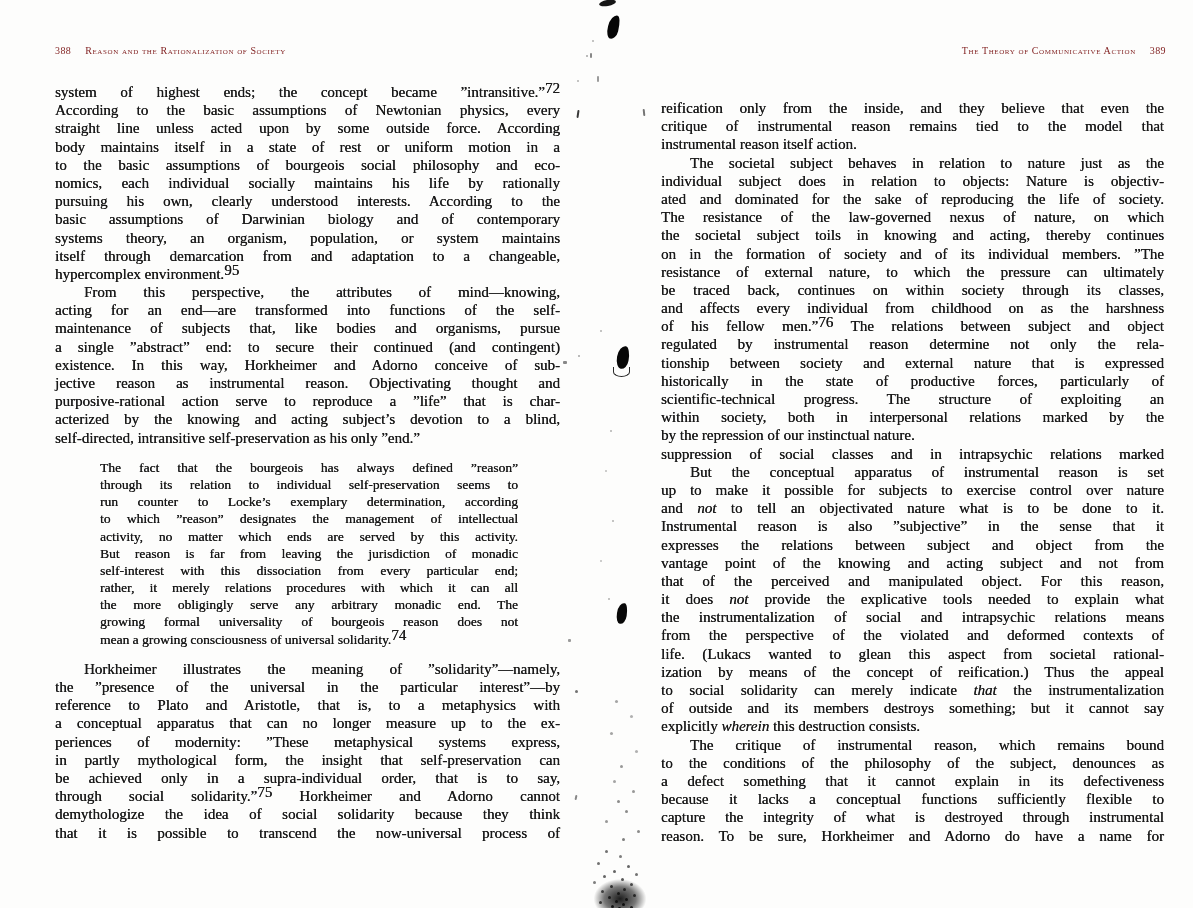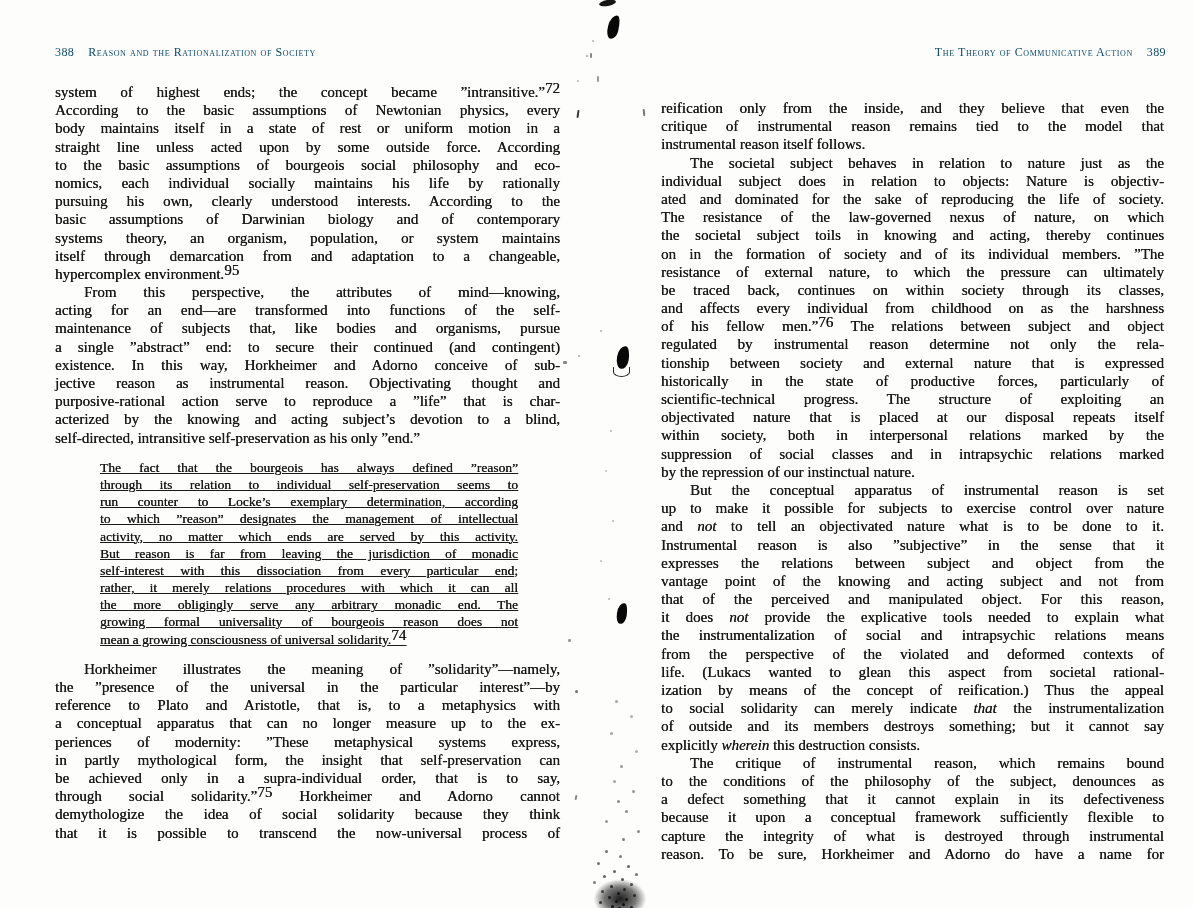--- a/index.html
+++ b/index.html
@@ -7,22 +7,22 @@
     width: 1193px; height: 908px;
     background: #fdfdfc;
     position: relative;
     overflow: hidden;
     font-family: "Liberation Serif", "DejaVu Serif", serif;
     color: #1a1a1a;
   }
   .page-col { position: absolute; }
   .running-head {
     position: absolute; top: 45px;
-    font-size: 12px; letter-spacing: 0.4px;
-    white-space: nowrap; color: #0c4a6e;
+    font-size: 10px; letter-spacing: 0.4px;
+    white-space: nowrap; color: #7f1d1d;
   }
   .running-head .rh-title { font-variant: small-caps; letter-spacing: 0.6px; }
   .running-head .rh-num { font-variant: normal; }
   #left-head  { left: 55px; }
   #right-head { right: 27px; }
   #left-head .rh-num  { margin-right: 14px; }
   #right-head .rh-num { margin-left: 14px; }
 
   #left-body  { left: 55px;  top: 83px; width: 505px; }
   #right-body { left: 661px; top: 99px; width: 503px; }
@@ -33,21 +33,21 @@
     text-align-last: justify;
     -moz-text-align-last: justify;
     line-height: 18.2px; height: 18.2px;
     font-size: 15px;
     white-space: normal;
     text-shadow: 0.25px 0 0 currentColor;
   }
   .line.last { text-align-last: left; -moz-text-align-last: left; }
   .para.indent .line:first-child { text-indent: 29px; }
   .para.quote { margin: 12px 0 12px 45px; width: 418px; }
-  .para.quote .line { font-size: 13.5px; line-height: 17.2px; height: 17.2px; text-decoration: underline; }
+  .para.quote .line { font-size: 13.5px; line-height: 17.2px; height: 17.2px; }
   sup { font-size: 15px; line-height: 0; vertical-align: 4px; letter-spacing: 0; }
   i { font-style: italic; }
 
   
   .artifact { position: absolute; }
   #smudge-top   { left: 599px; top: 0px;  width: 17px; height: 6px; background: #161616; border-radius: 50%; transform: rotate(-10deg); }
   #blob-top     { left: 608px; top: 15px; width: 11px; height: 24px; background: #060606; border-radius: 62% 38% 55% 45% / 52% 62% 38% 48%; transform: rotate(14deg); }
   #blob-mid     { left: 617px; top: 346px; width: 12px; height: 23px; background: #070707; border-radius: 58% 42% 52% 48% / 50% 60% 40% 50%; transform: rotate(10deg); }
   #blob-mid-tail{ left: 613px; top: 367px; width: 15px; height: 9px; border: 1.4px solid #2a2a2a; border-top: none; border-radius: 0 0 60% 60%; }
   #blob-low     { left: 617px; top: 603px; width: 10px; height: 21px; background: #080808; border-radius: 60% 40% 55% 45% / 50% 60% 42% 48%; transform: rotate(9deg); }
@@ -90,22 +90,22 @@
 </div>
 
 <div class="running-head" id="right-head">
   <span class="rh-title">The Theory of Communicative Action</span><span class="rh-num">389</span>
 </div>
 
 <div class="page-col" id="left-body">
     <div class="para body">
       <div class="line">system of highest ends; the concept became ”intransitive.”<sup>72</sup></div>
       <div class="line">According to the basic assumptions of Newtonian physics, every</div>
+      <div class="line">straight line unless acted upon by some outside force. According</div>
       <div class="line">body maintains itself in a state of rest or uniform motion in a</div>
-      <div class="line">straight line unless acted upon by some outside force. According</div>
       <div class="line">to the basic assumptions of bourgeois social philosophy and eco-</div>
       <div class="line">nomics, each individual socially maintains his life by rationally</div>
       <div class="line">pursuing his own, clearly understood interests. According to the</div>
       <div class="line">basic assumptions of Darwinian biology and of contemporary</div>
       <div class="line">systems theory, an organism, population, or system maintains</div>
       <div class="line">itself through demarcation from and adaptation to a changeable,</div>
       <div class="line last">hypercomplex environment.<sup>95</sup></div>
     </div>
     <div class="para body indent">
       <div class="line">From this perspective, the attributes of mind—knowing,</div>
@@ -142,41 +142,40 @@
       <div class="line">through social solidarity.”<sup>75</sup> Horkheimer and Adorno cannot</div>
       <div class="line">demythologize the idea of social solidarity because they think</div>
       <div class="line">that it is possible to transcend the now-universal process of</div>
     </div>
   </div>
 
 <div class="page-col" id="right-body">
     <div class="para body">
       <div class="line">reification only from the inside, and they believe that even the</div>
       <div class="line">critique of instrumental reason remains tied to the model that</div>
-      <div class="line last">instrumental reason itself follows.</div>
+      <div class="line last">instrumental reason itself action.</div>
     </div>
     <div class="para body indent">
       <div class="line">The societal subject behaves in relation to nature just as the</div>
       <div class="line">individual subject does in relation to objects: Nature is objectiv-</div>
       <div class="line">ated and dominated for the sake of reproducing the life of society.</div>
       <div class="line">The resistance of the law-governed nexus of nature, on which</div>
       <div class="line">the societal subject toils in knowing and acting, thereby continues</div>
       <div class="line">on in the formation of society and of its individual members. ”The</div>
       <div class="line">resistance of external nature, to which the pressure can ultimately</div>
       <div class="line">be traced back, continues on within society through its classes,</div>
       <div class="line">and affects every individual from childhood on as the harshness</div>
       <div class="line">of his fellow men.”<sup>76</sup> The relations between subject and object</div>
       <div class="line">regulated by instrumental reason determine not only the rela-</div>
       <div class="line">tionship between society and external nature that is expressed</div>
       <div class="line">historically in the state of productive forces, particularly of</div>
       <div class="line">scientific-technical progress. The structure of exploiting an</div>
-      <div class="line">objectivated nature that is placed at our disposal repeats itself</div>
       <div class="line">within society, both in interpersonal relations marked by the</div>
+      <div class="line last">by the repression of our instinctual nature.</div>
       <div class="line">suppression of social classes and in intrapsychic relations marked</div>
-      <div class="line last">by the repression of our instinctual nature.</div>
     </div>
     <div class="para body indent">
       <div class="line">But the conceptual apparatus of instrumental reason is set</div>
       <div class="line">up to make it possible for subjects to exercise control over nature</div>
       <div class="line">and <i>not</i> to tell an objectivated nature what is to be done to it.</div>
       <div class="line">Instrumental reason is also ”subjective” in the sense that it</div>
       <div class="line">expresses the relations between subject and object from the</div>
       <div class="line">vantage point of the knowing and acting subject and not from</div>
       <div class="line">that of the perceived and manipulated object. For this reason,</div>
       <div class="line">it does <i>not</i> provide the explicative tools needed to explain what</div>
@@ -185,21 +184,21 @@
       <div class="line">life. (Lukacs wanted to glean this aspect from societal rational-</div>
       <div class="line">ization by means of the concept of reification.) Thus the appeal</div>
       <div class="line">to social solidarity can merely indicate <i>that</i> the instrumentalization</div>
       <div class="line">of outside and its members destroys something; but it cannot say</div>
       <div class="line last">explicitly <i>wherein</i> this destruction consists.</div>
     </div>
     <div class="para body indent">
       <div class="line">The critique of instrumental reason, which remains bound</div>
       <div class="line">to the conditions of the philosophy of the subject, denounces as</div>
       <div class="line">a defect something that it cannot explain in its defectiveness</div>
-      <div class="line">because it upon a conceptual framework sufficiently flexible to</div>
+      <div class="line">because it lacks a conceptual functions sufficiently flexible to</div>
       <div class="line">capture the integrity of what is destroyed through instrumental</div>
       <div class="line">reason. To be sure, Horkheimer and Adorno do have a name for</div>
     </div>
   </div>
 
 <div>
   <div class="artifact" id="smudge-top"></div>
   <div class="artifact" id="blob-top"></div>
   <div class="artifact" id="blob-mid"></div>
   <div class="artifact" id="blob-mid-tail"></div>

